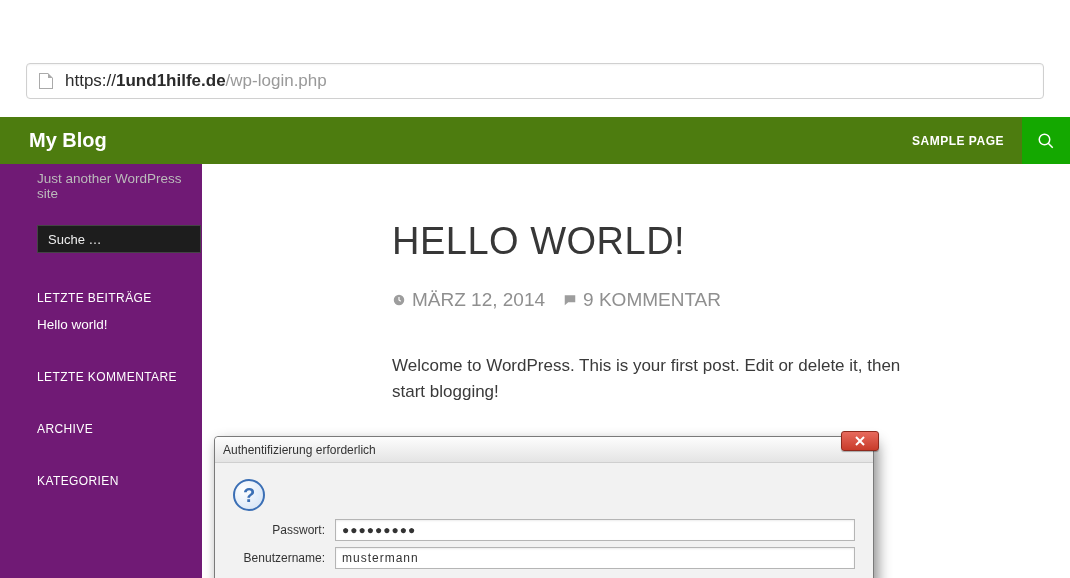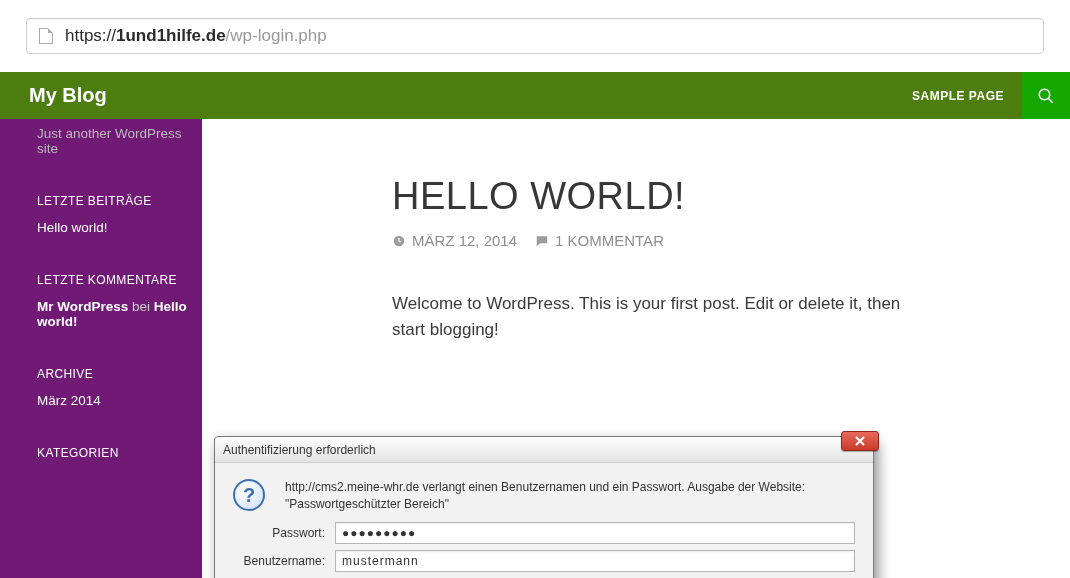--- a/index.html
+++ b/index.html
@@ -18,20 +18,21 @@
   .url-bar {
     border: 1px solid #d0d0d0;
     border-radius: 4px;
     height: 36px;
     display: flex;
     align-items: center;
     padding: 0 12px;
     font-size: 17px;
     color: #999;
     box-shadow: inset 0 1px 2px rgba(0,0,0,0.05);
+    margin-top: 45px;
   }
   .url-bar .page-icon {
     width: 14px; height: 16px;
     border: 1px solid #aaa;
     margin-right: 12px;
     position: relative;
   }
   .url-bar .page-icon::after{
     content:"";
     position:absolute; top:-1px; right:-1px;
@@ -109,22 +110,22 @@
     padding:56px 60px 0 190px;
     color:#333;
   }
   .post-title {
     font-size:38px;
     font-weight:300;
     color:#373737;
     letter-spacing:0.5px;
   }
   .meta {
-    margin-top:14px;
-    font-size:15px;
+    margin-top:26px;
+    font-size:19px;
     color:#8f8f8f;
     display:flex; gap:18px; align-items:center;
   }
   .meta-item { display:flex; align-items:center; gap:6px;}
   .meta-item svg { width:14px; height:14px; fill:#9d9d9d;}
   .post-body {
     margin-top:42px;
     font-size:17px;
     line-height:1.55;
     color:#3a3a3a;
@@ -216,74 +217,69 @@
     <div class="search-btn">
       <svg viewBox="0 0 24 24">
           <circle cx="10" cy="10" r="7"></circle>
           <line x1="15" y1="15" x2="21" y2="21"></line>
         </svg>
     </div>
   </div>
 
   <aside class="sidebar">
     <div class="tagline">Just another WordPress site</div>
+    <div class="search-box">
+      <span>Suche …</span>
+    </div>
 
     <div class="widget-title">LETZTE BEITRÄGE</div>
     <div class="widget-link">Hello world!</div>
 
     <div class="widget-title">LETZTE KOMMENTARE</div>
-    <div class="widget-item">
-      <span class="lnk">Mr WordPress</span><span class="txt"> bei </span><span class="lnk">Hello world!</span>
-    </div>
 
     <div class="widget-title">ARCHIVE</div>
-    <div class="widget-link">März 2014</div>
 
     <div class="widget-title">KATEGORIEN</div>
   </aside>
 
   <main class="content">
     <h1 class="post-title">HELLO WORLD!</h1>
     <div class="meta">
       <span class="meta-item">
         <svg viewBox="0 0 24 24">
             <circle cx="12" cy="12" r="9"></circle>
             <path d="M12 7v5l3 2" stroke="#fff" stroke-width="2" fill="none"></path>
           </svg>
         <span>MÄRZ 12, 2014</span>
       </span>
       <span class="meta-item">
         <svg viewBox="0 0 24 24">
             <path d="M3 4h18v12H9l-6 5z"></path>
           </svg>
-        <span>1 KOMMENTAR</span>
+        <span>9 KOMMENTAR</span>
       </span>
     </div>
     <p class="post-body">Welcome to WordPress. This is your first post. Edit or delete it, then start blogging!</p>
   </main>
 
 </div>
 
 <div class="dialog">
   <div class="dlg-title">
     <span>Authentifizierung erforderlich</span>
     <div class="dlg-close">
       <svg viewBox="0 0 10 10">
           <line x1="1" y1="1" x2="9" y2="9"></line>
           <line x1="9" y1="1" x2="1" y2="9"></line>
         </svg>
     </div>
   </div>
   <div class="dlg-body">
     <div class="dlg-row">
       <div class="dlg-icon">?</div>
-      <div class="dlg-msg">
-        <div>http://cms2.meine-whr.de verlangt einen Benutzernamen und ein Passwort. Ausgabe der Website:</div>
-        <div>"Passwortgeschützter Bereich"</div>
-      </div>
     </div>
     <div class="frow">
       <div class="flabel">Passwort:</div>
       <div class="finput">
         <span>●●●●●●●●●</span>
       </div>
     </div>
     <div class="frow">
       <div class="flabel">Benutzername:</div>
       <div class="finput">

